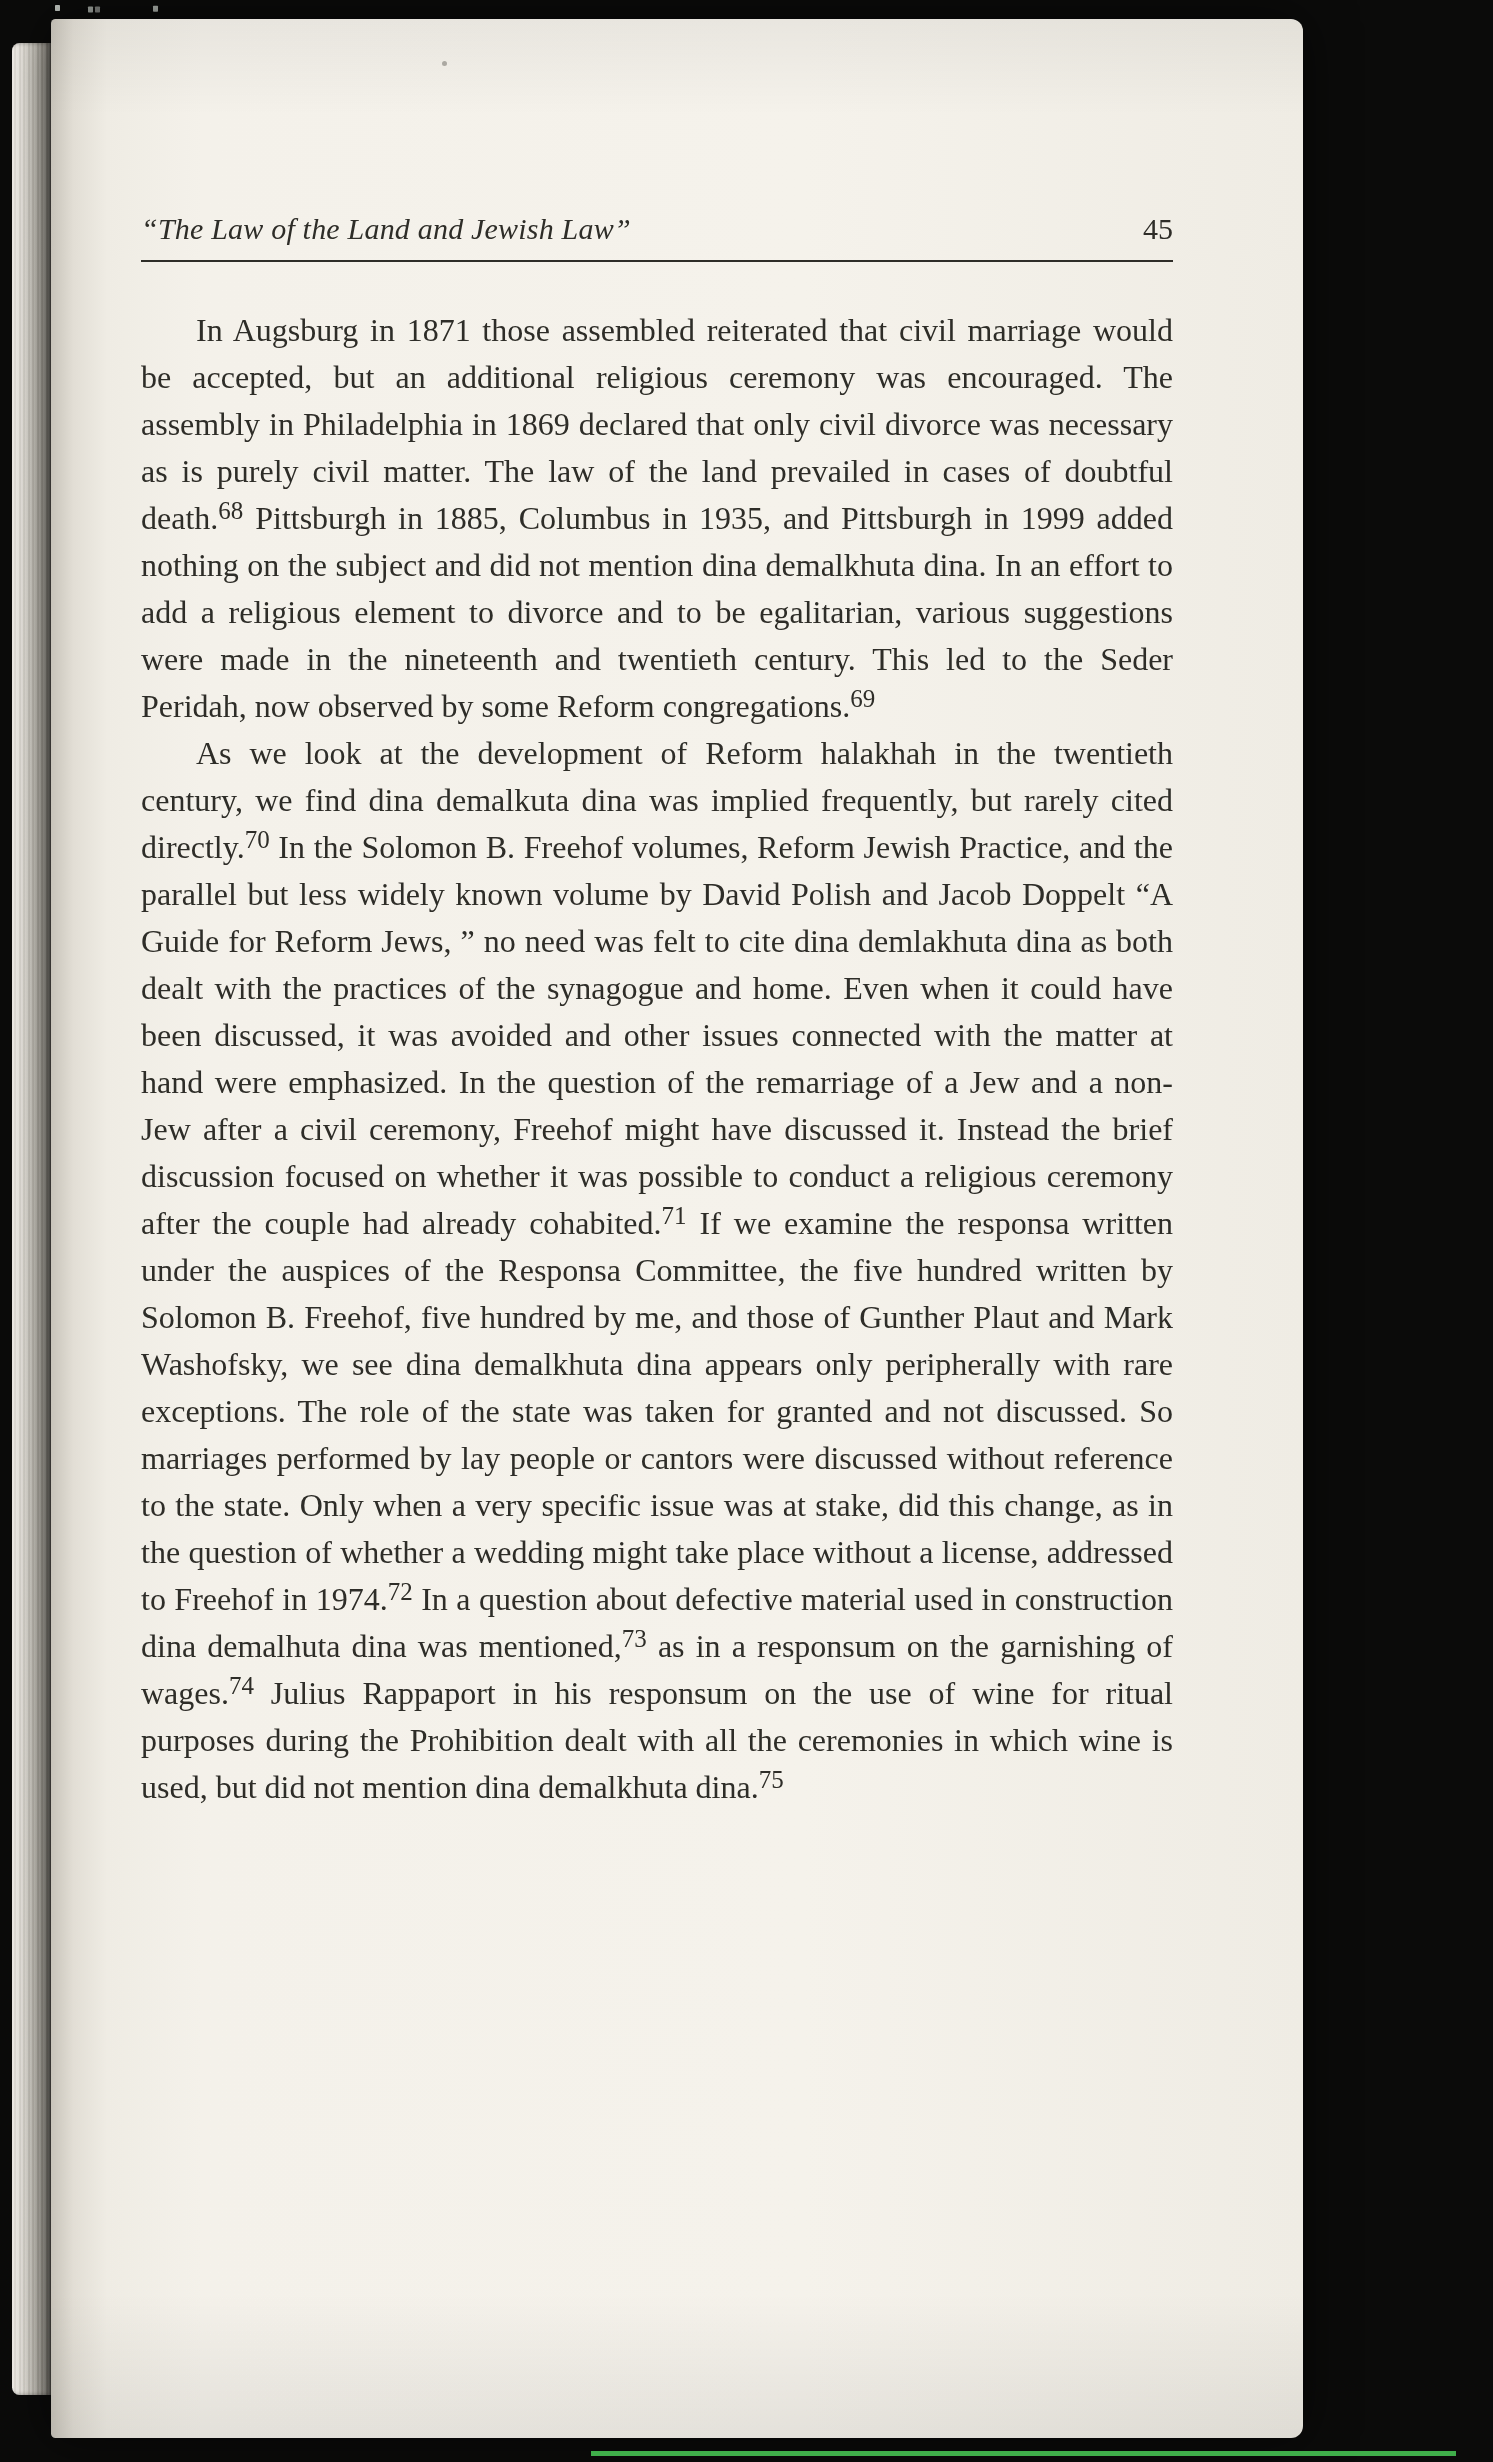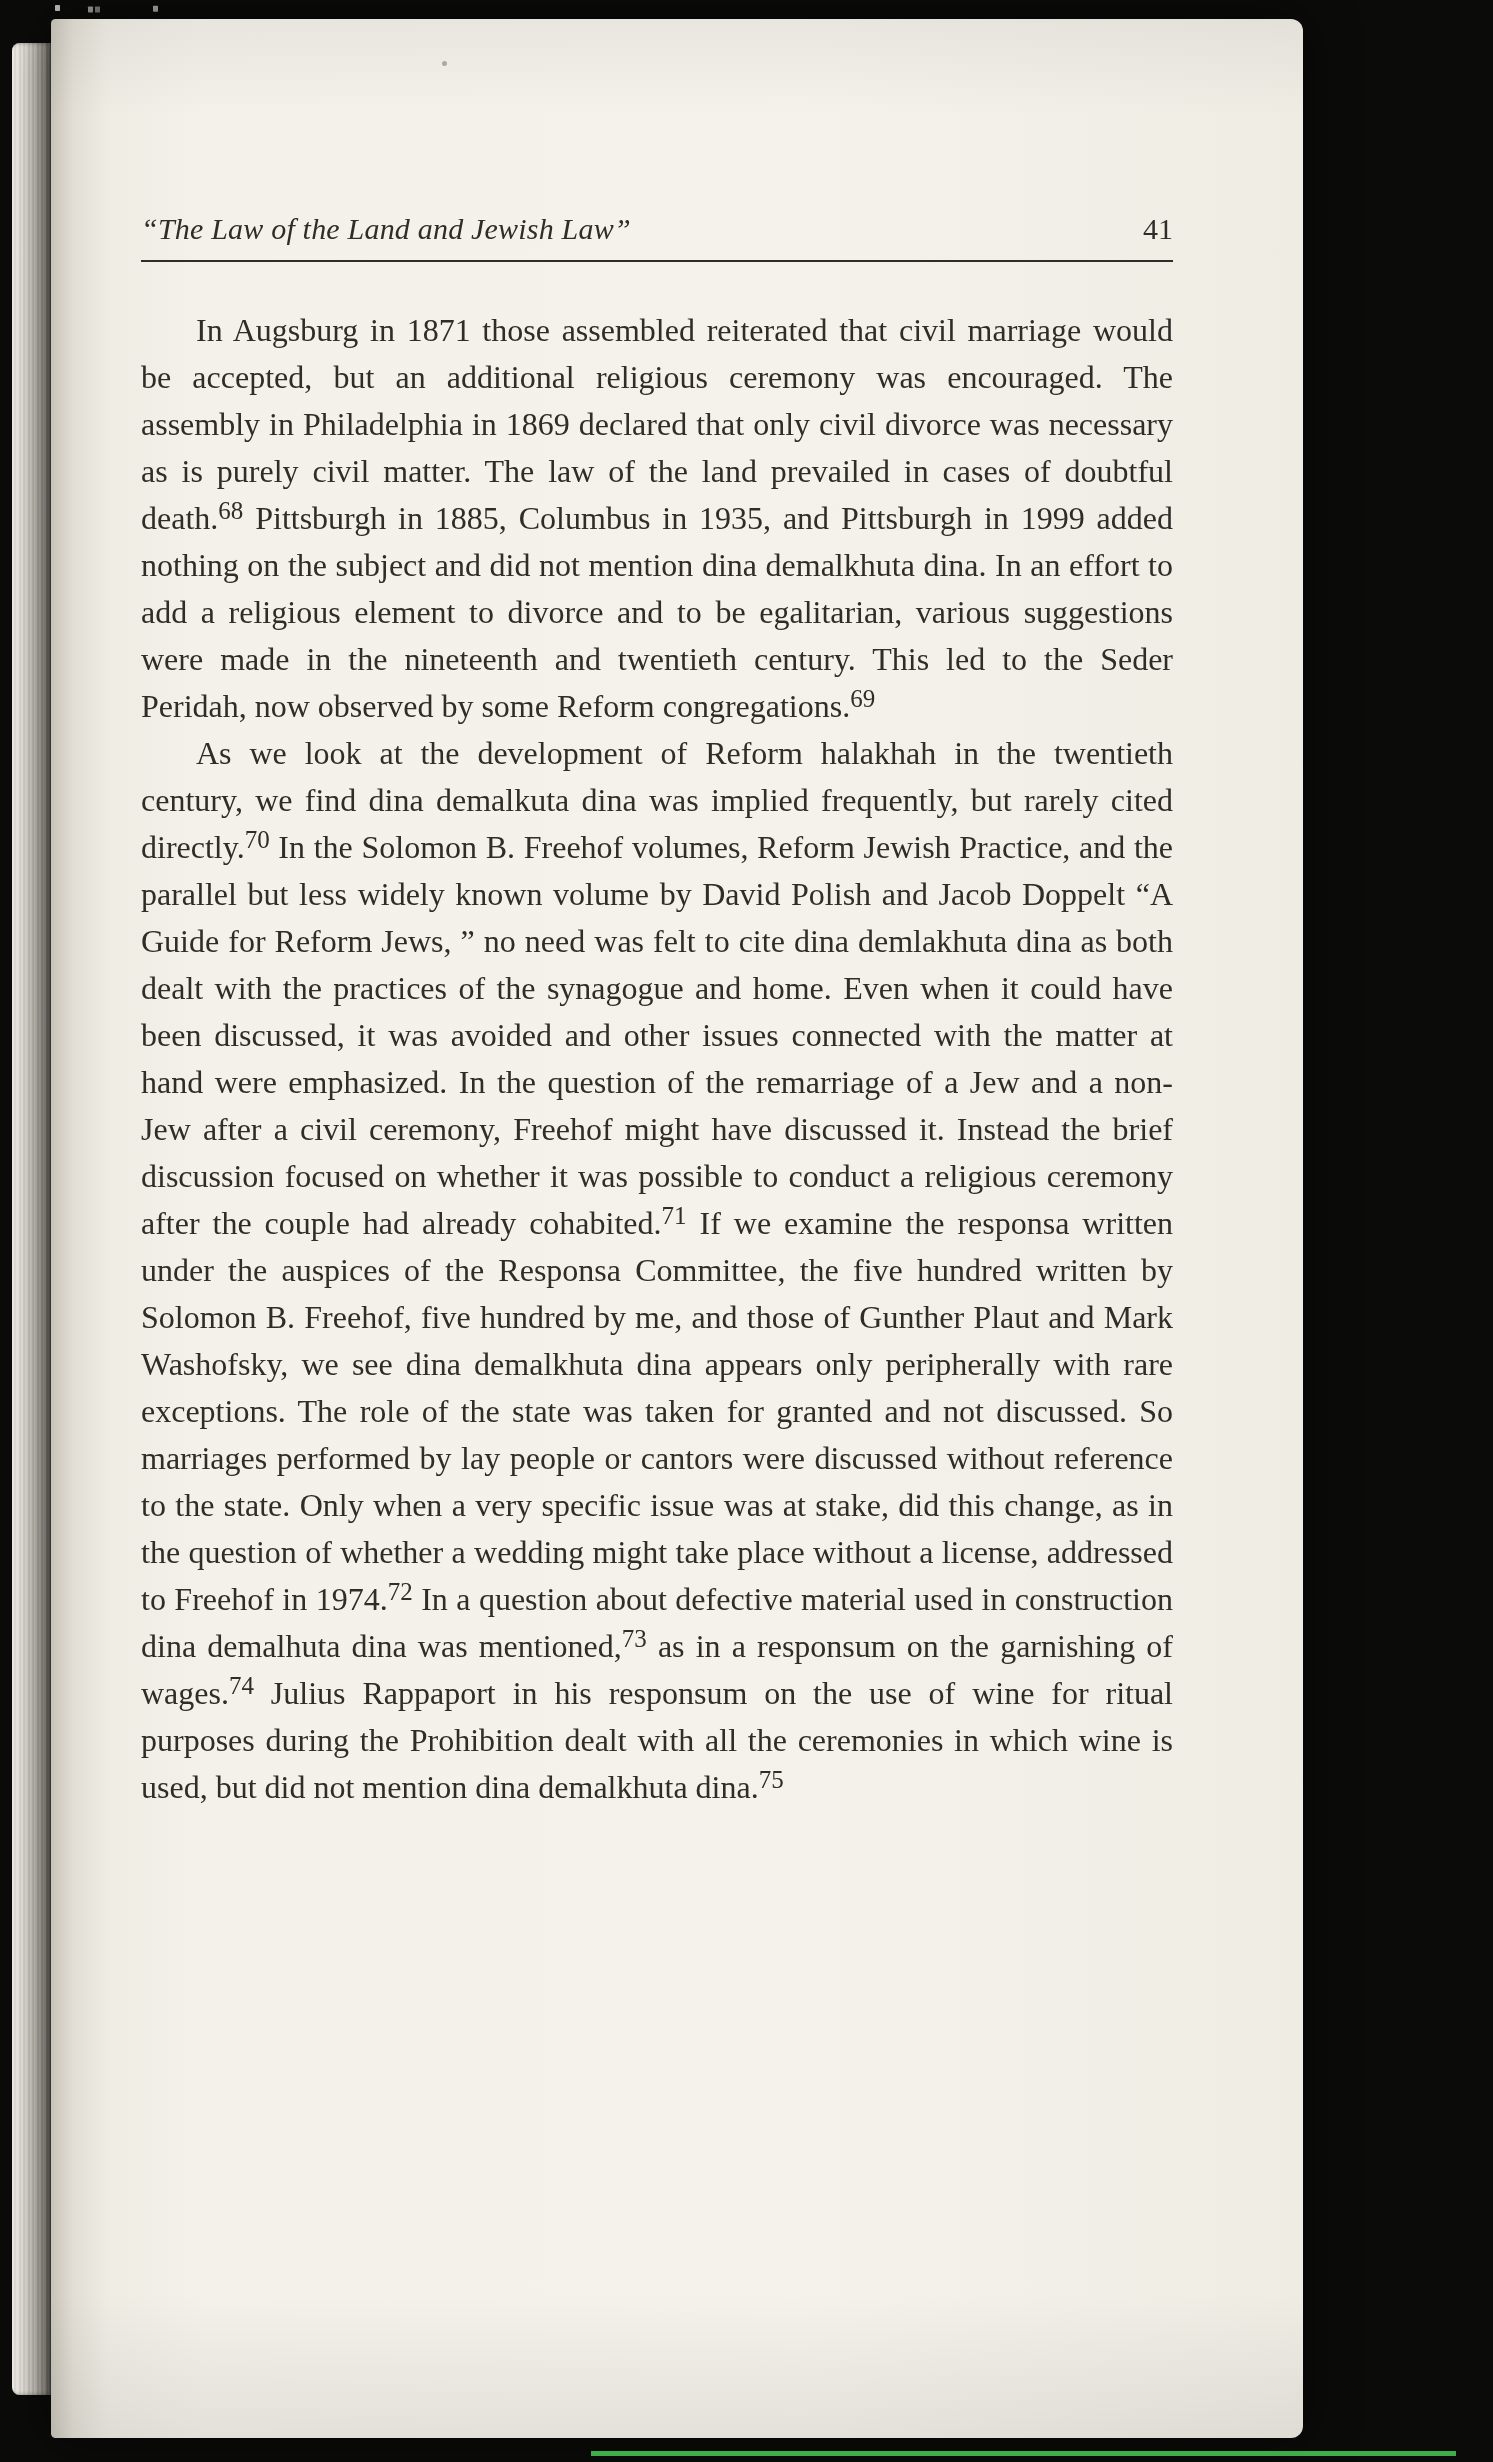--- a/index.html
+++ b/index.html
@@ -110,21 +110,21 @@
 </head>
 <body>
 
 <div class="film-marks"></div>
 
 <div class="page-edges"></div>
 
 <div class="page">
   <div class="page-header">
     <span class="header-title">“The Law of the Land and Jewish Law”</span>
-    <span class="page-number">41</span>
+    <span class="page-number">45</span>
   </div>
   <div class="body-text">
       <p>In Augsburg in 1871 those assembled reiterated that civil marriage would be accepted, but an additional religious ceremony was encouraged. The assembly in Philadelphia in 1869 declared that only civil divorce was necessary as is purely civil matter. The law of the land prevailed in cases of doubtful death.<sup>68</sup> Pittsburgh in 1885, Columbus in 1935, and Pittsburgh in 1999 added nothing on the subject and did not mention dina demalkhuta dina. In an effort to add a religious element to divorce and to be egalitarian, various suggestions were made in the nineteenth and twentieth century. This led to the Seder Peridah, now observed by some Reform congregations.<sup>69</sup></p>
       <p>As we look at the development of Reform halakhah in the twentieth century, we find dina demalkuta dina was implied frequently, but rarely cited directly.<sup>70</sup> In the Solomon B. Freehof volumes, Reform Jewish Practice, and the parallel but less widely known volume by David Polish and Jacob Doppelt “A Guide for Reform Jews, ” no need was felt to cite dina demlakhuta dina as both dealt with the practices of the synagogue and home. Even when it could have been discussed, it was avoided and other issues connected with the matter at hand were emphasized. In the question of the remarriage of a Jew and a non-Jew after a civil ceremony, Freehof might have discussed it. Instead the brief discussion focused on whether it was possible to conduct a religious ceremony after the couple had already cohabited.<sup>71</sup> If we examine the responsa written under the auspices of the Responsa Committee, the five hundred written by Solomon B. Freehof, five hundred by me, and those of Gunther Plaut and Mark Washofsky, we see dina demalkhuta dina appears only peripherally with rare exceptions. The role of the state was taken for granted and not discussed. So marriages performed by lay people or cantors were discussed without reference to the state. Only when a very specific issue was at stake, did this change, as in the question of whether a wedding might take place without a license, addressed to Freehof in 1974.<sup>72</sup> In a question about defective material used in construction dina demalhuta dina was mentioned,<sup>73</sup> as in a responsum on the garnishing of wages.<sup>74</sup> Julius Rappaport in his responsum on the use of wine for ritual purposes during the Prohibition dealt with all the ceremonies in which wine is used, but did not mention dina demalkhuta dina.<sup>75</sup></p>
     </div>
 </div>
 
 <div class="speck"></div>
 <div class="scan-line"></div>
 

